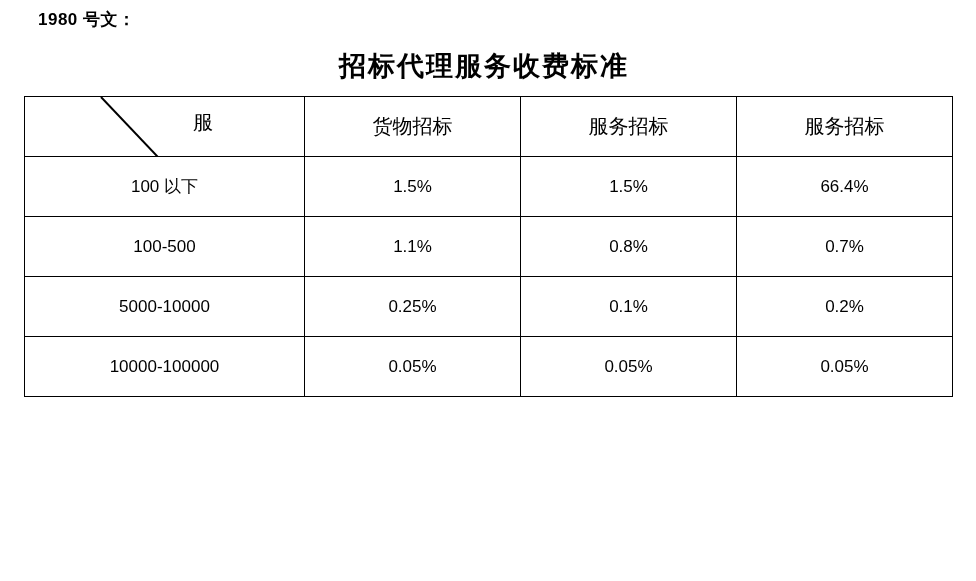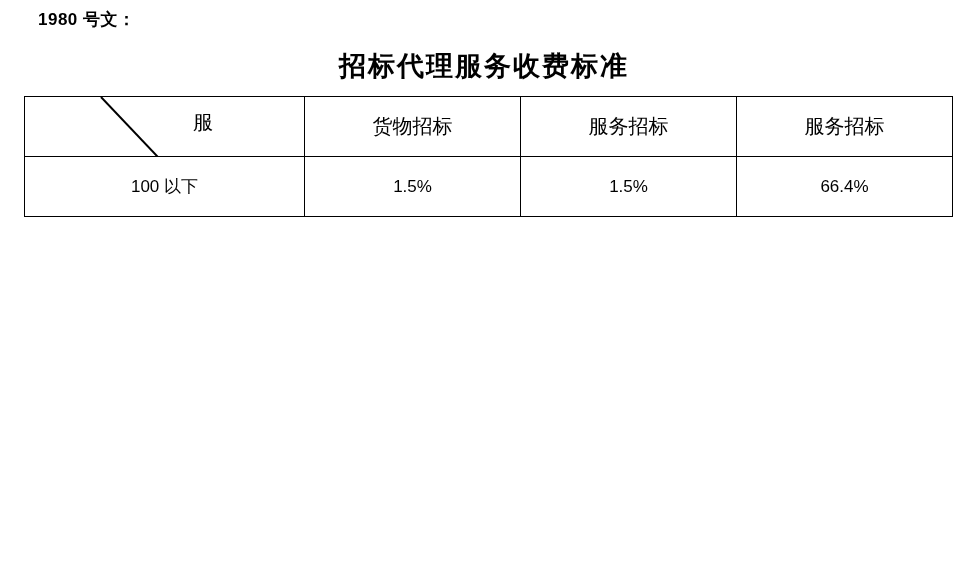--- a/index.html
+++ b/index.html
@@ -120,15 +120,33 @@
         <td class="hdr">服务招标</td>
         <td class="hdr">服务招标</td>
       </tr>
 
       <tr>
         <td class="row-label">100 以下</td>
         <td>1.5%</td>
         <td>1.5%</td>
         <td>66.4%</td>
       </tr>
+      <tr>
+        <td class="row-label">100-500</td>
+        <td>1.1%</td>
+        <td>0.8%</td>
+        <td>0.7%</td>
+      </tr>
+      <tr>
+        <td class="row-label">5000-10000</td>
+        <td>0.25%</td>
+        <td>0.1%</td>
+        <td>0.2%</td>
+      </tr>
+      <tr>
+        <td class="row-label">10000-100000</td>
+        <td>0.05%</td>
+        <td>0.05%</td>
+        <td>0.05%</td>
+      </tr>
     </tbody>
   </table>
 </div>
 
 </body></html>

